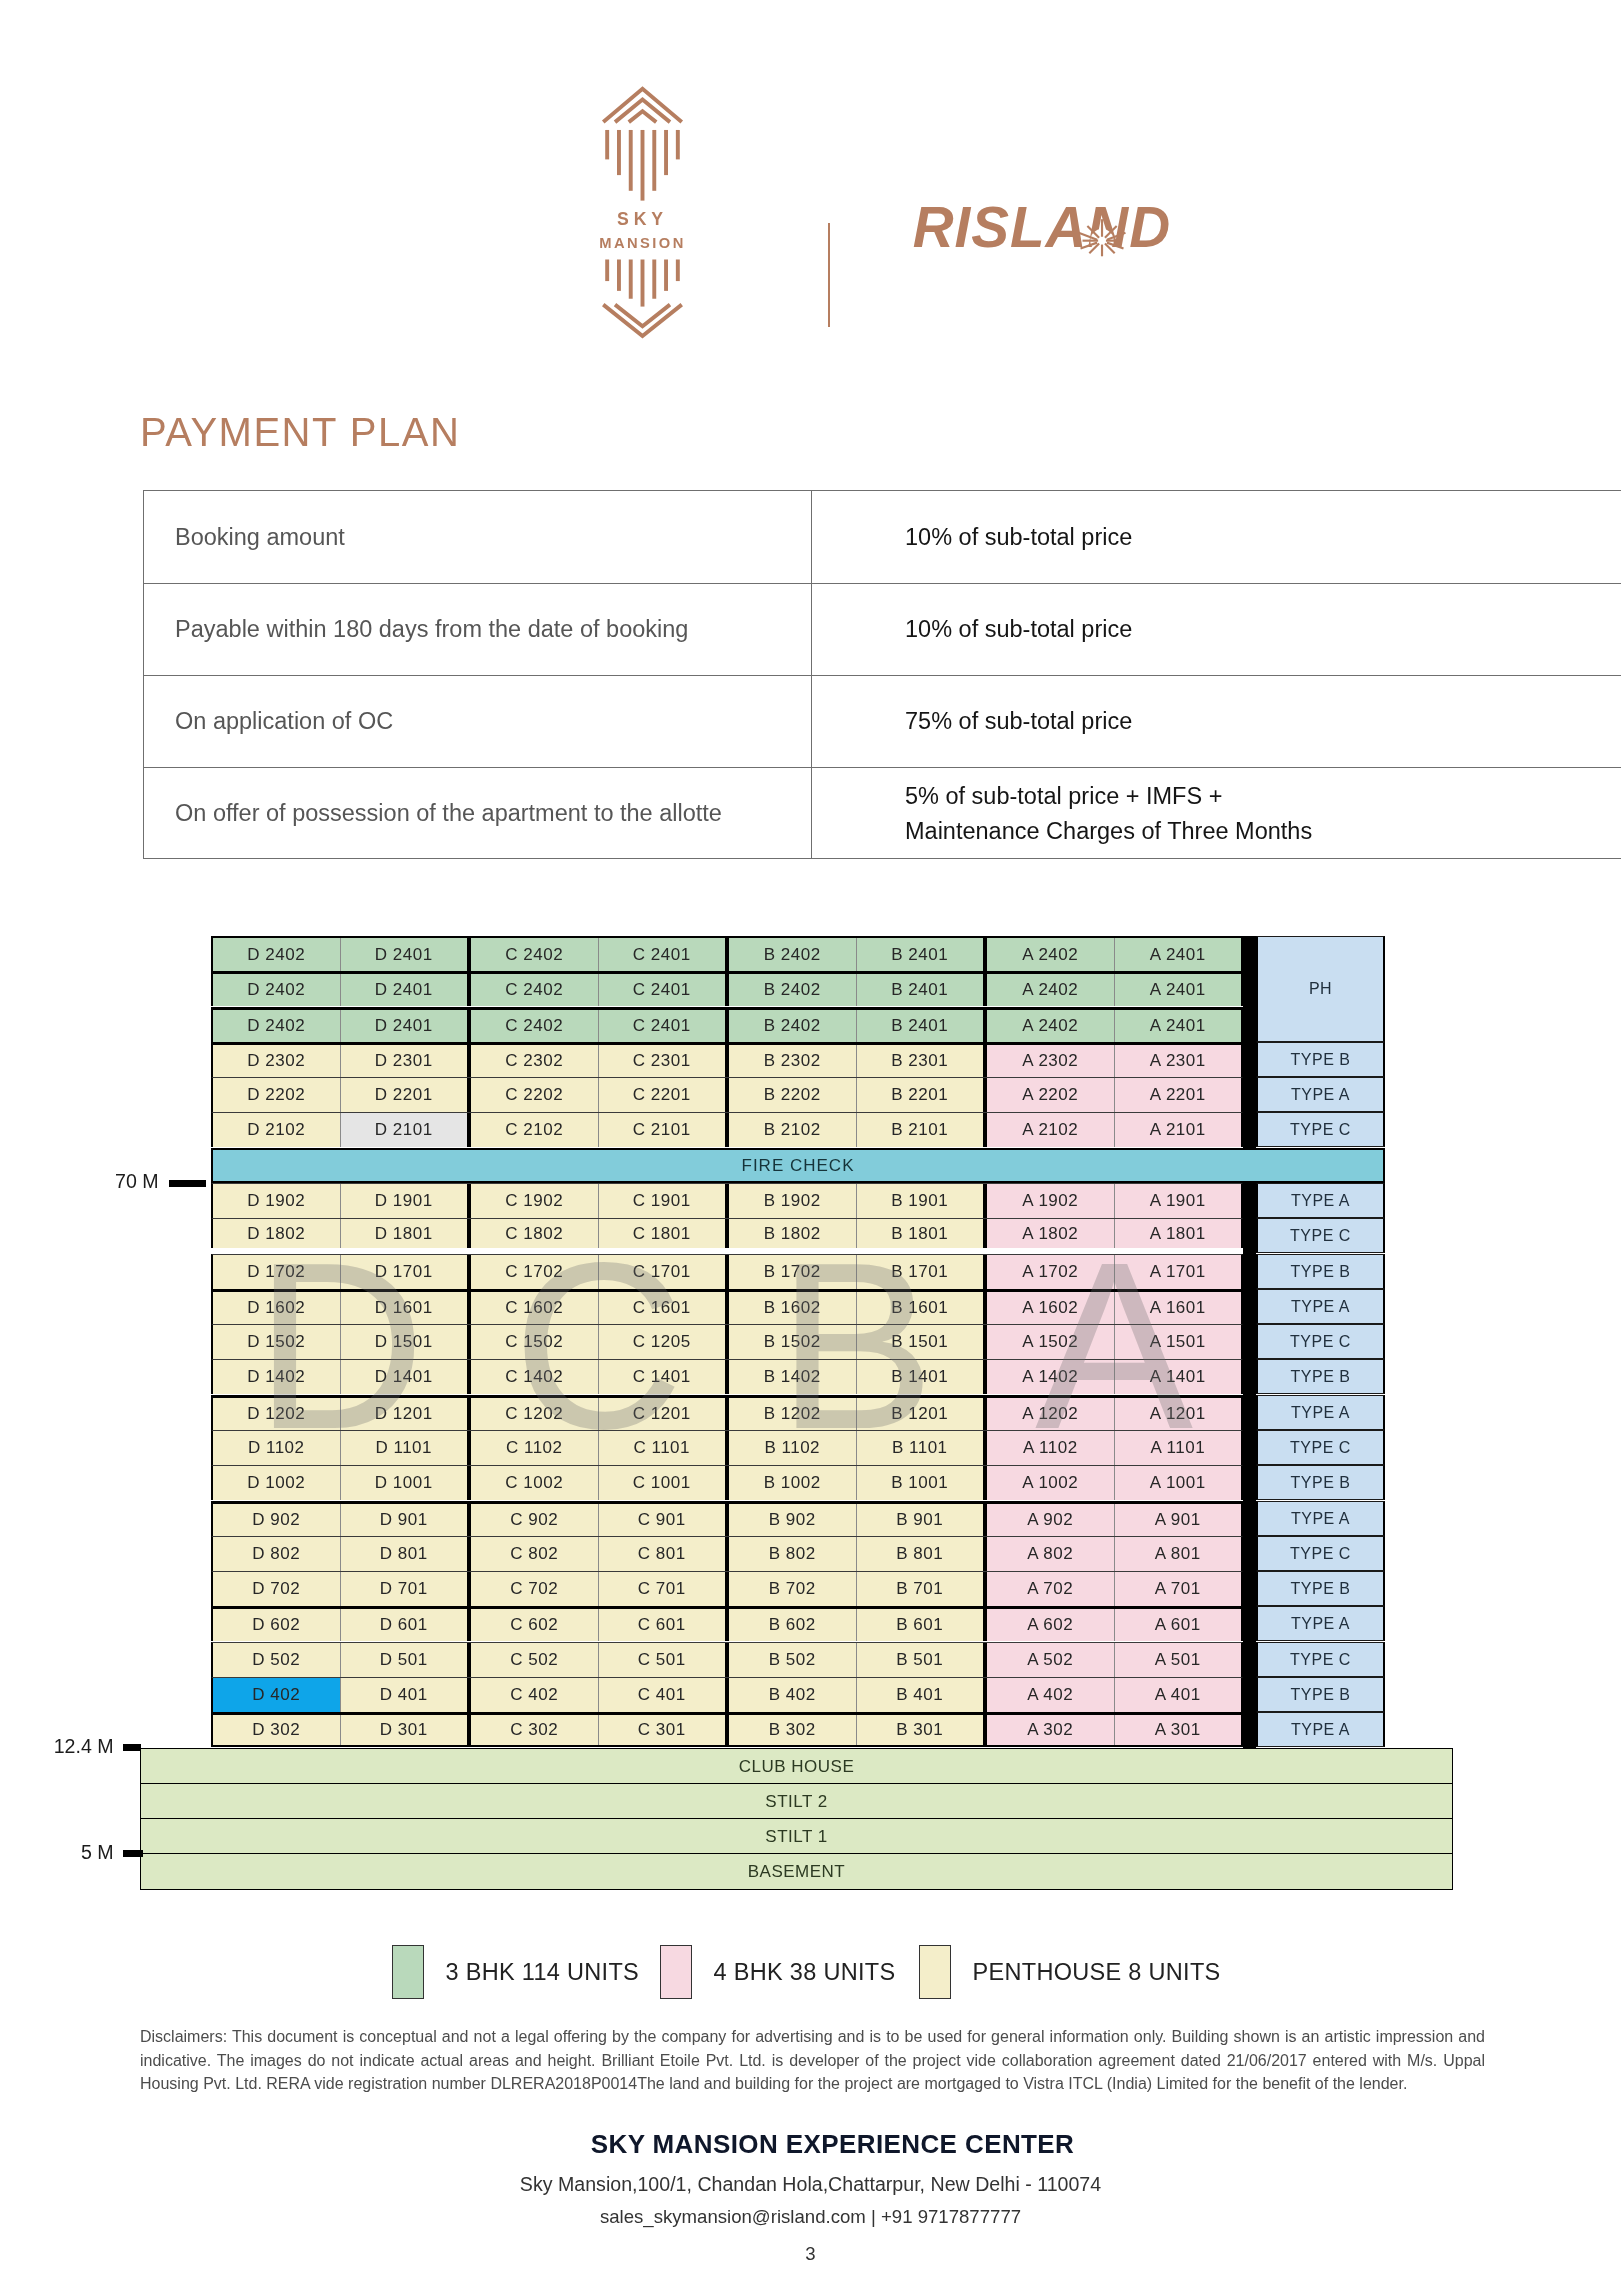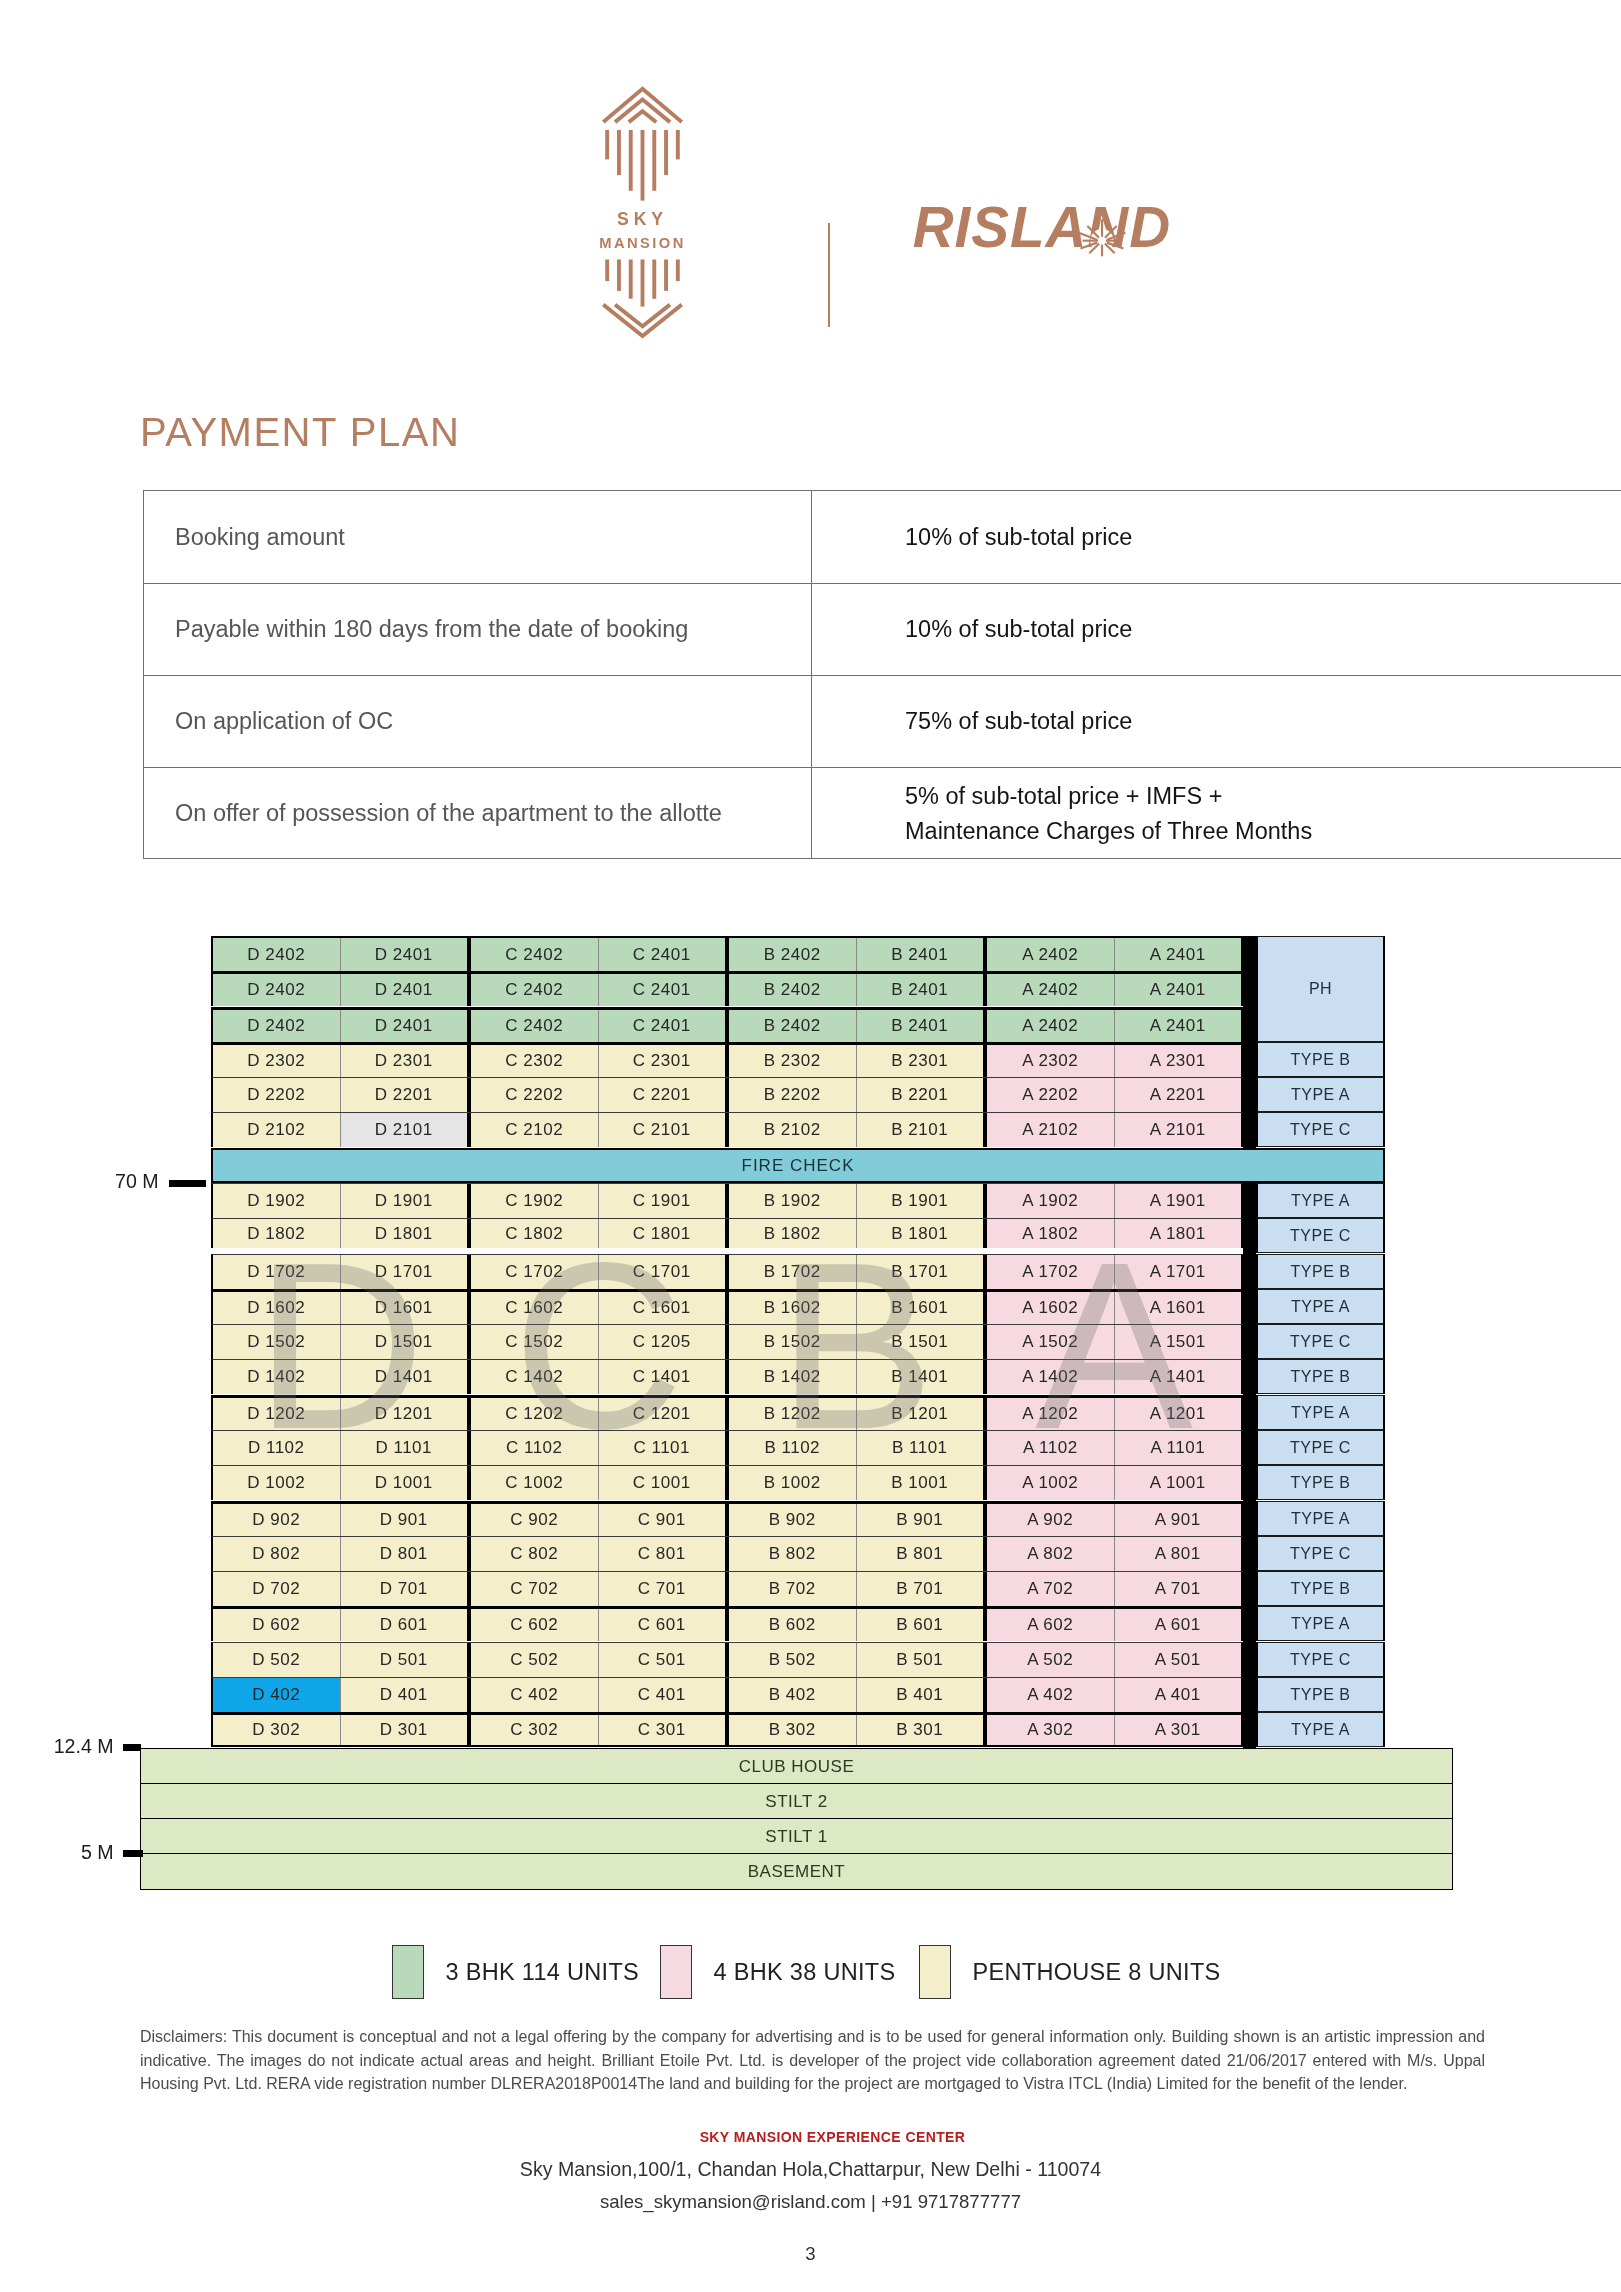--- a/index.html
+++ b/index.html
@@ -72,21 +72,21 @@
   .legend-item{position:absolute;display:flex;align-items:center;}
   .legend-swatch{width:32px;height:54px;border:1.5px solid #333;box-sizing:border-box;}
   .legend-label{margin-left:21.6px;font-size:23.5px;color:#222;letter-spacing:0.3px;}
 
   
   .disclaimer{
     left:140px;top:2025px;width:1345px;font-size:16px;line-height:1.48;
     color:#4c4c4c;text-align:justify;
   }
   .footer{left:0;top:2129px;width:1621px;text-align:center;}
-  .footer .f1{font-size:14px;font-weight:bold;color:#b91c1c;letter-spacing:0.4px;padding-left:44px;}
+  .footer .f1{font-size:26px;font-weight:bold;color:#0f172a;letter-spacing:0.4px;padding-left:44px;}
   .footer .f2{font-size:19.6px;color:#333;margin-top:12.7px;}
   .footer .f3{font-size:18.6px;color:#333;margin-top:10.8px;}
   .page-num{left:0;top:2243px;width:1621px;text-align:center;font-size:18.6px;color:#333;}
 </style>
 </head>
 <body>
 
 <div class="page">
 
   <svg class="abs emblem" viewBox="0 0 160 276">

